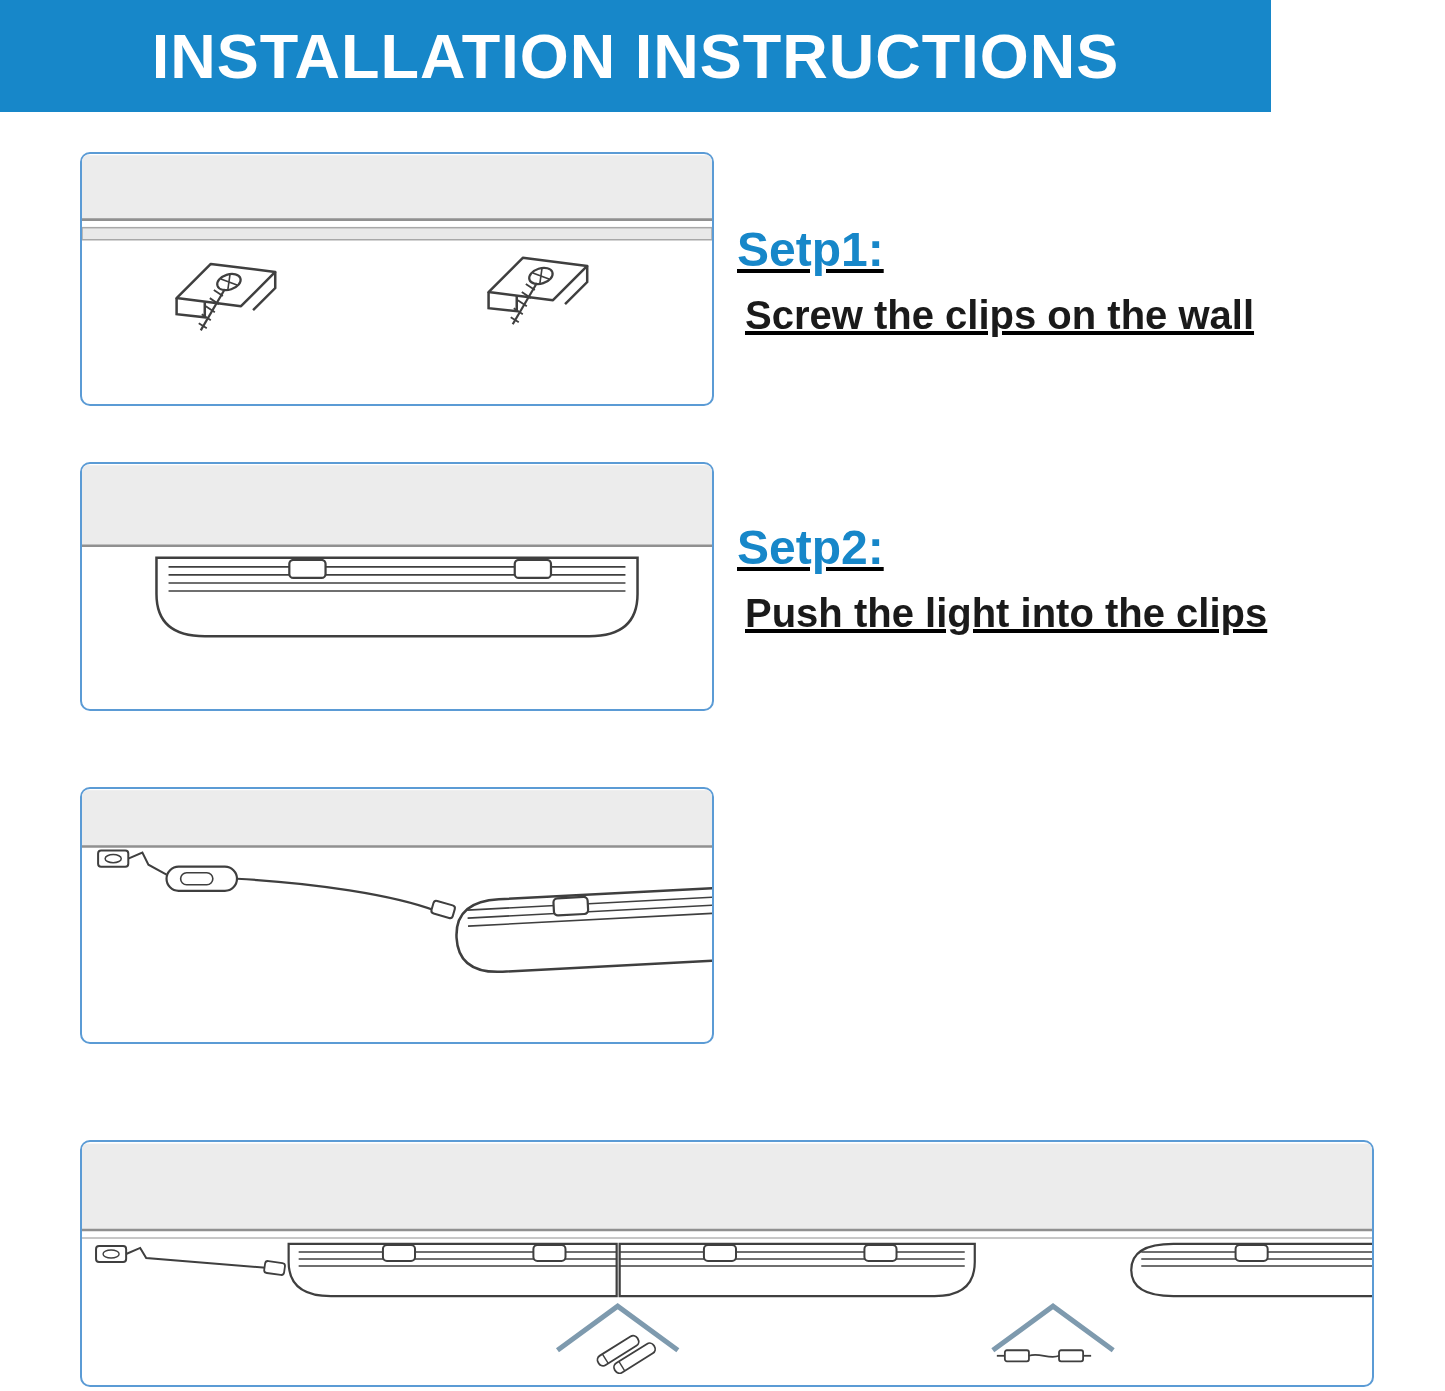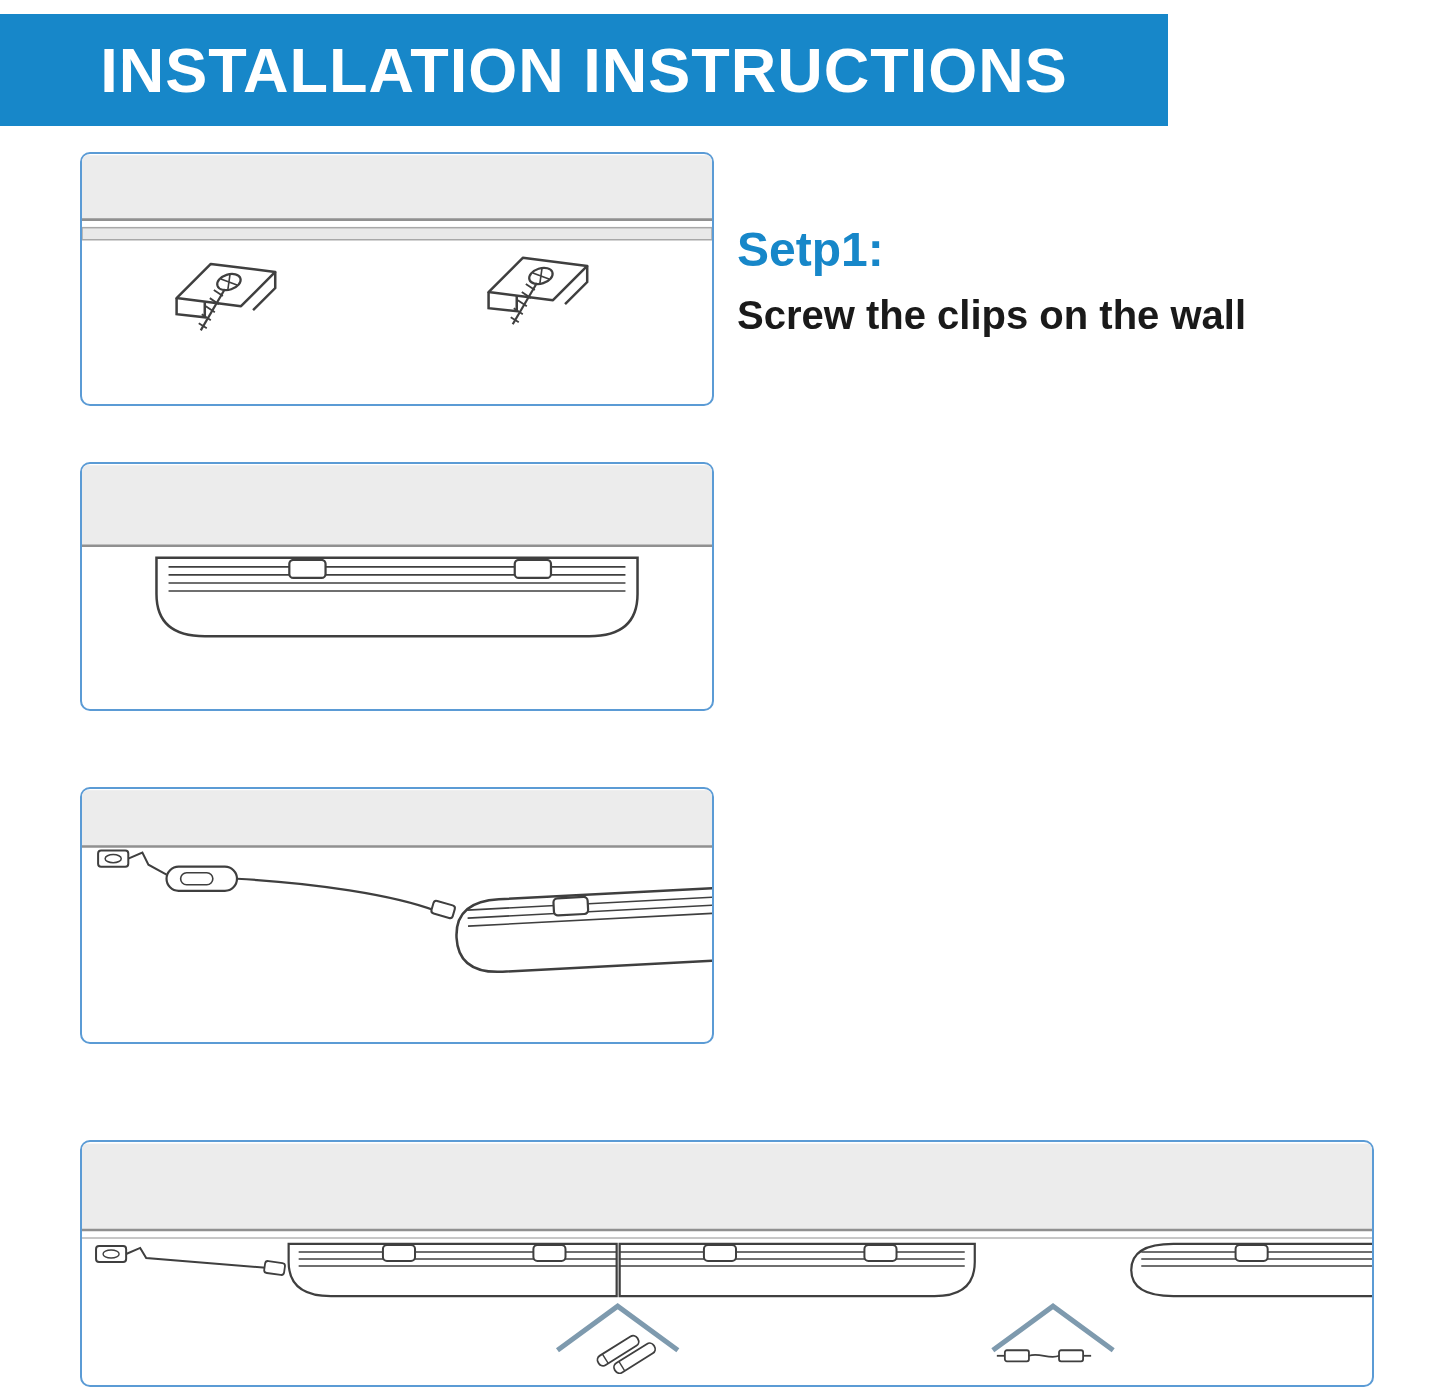--- a/index.html
+++ b/index.html
@@ -4,49 +4,49 @@
 <style>
   html,body{margin:0;padding:0;background:#ffffff;}
   .page{
     position:relative;
     width:1445px;height:1391px;
     background:#ffffff;
     font-family:"Liberation Sans", sans-serif;
     overflow:hidden;
   }
   .header-bar{
-    position:absolute;left:0;top:14px;width:1168px;height:112px;
+    position:absolute;left:0;top:0;width:1271px;height:112px;
     background:#1787c9;
     display:flex;align-items:center;justify-content:center;
   }
   .header-bar .title{
     color:#ffffff;font-size:63px;font-weight:bold;letter-spacing:1px;
     white-space:nowrap;
   }
   .panel{
     position:absolute;
     border:2px solid #5b9bd5;
     border-radius:10px;
     background:#ffffff;
     overflow:hidden;
   }
   .panel svg{display:block;width:100%;height:100%;}
   #panel1{left:80px;top:152px;width:630px;height:250px;}
   #panel2{left:80px;top:462px;width:630px;height:245px;}
   #panel3{left:80px;top:787px;width:630px;height:253px;}
   #panel-bottom{left:80px;top:1140px;width:1290px;height:243px;}
-  .step-text{position:absolute;left:737px;width:680px;}
+  .step-text{position:absolute;left:737px;width:680px;text-decoration:underline;}
   #text1{top:222px;}
   #text2{top:520px;}
   #text3{top:840px;}
   .step-title{
     color:#1787c9;font-size:48px;font-weight:bold;margin:0 0 16px 0;
   }
   .step-desc{
-    color:#1a1a1a;font-size:40px;font-weight:bold;margin:0;
+    color:#1a1a1a;font-size:40px;font-weight:bold;margin:8px;
   }
 </style>
 </head>
 <body>
 
 <div class="page">
 
   <div class="header-bar">
     <div class="title">INSTALLATION INSTRUCTIONS</div>
   </div>
@@ -86,20 +86,24 @@
         <line x1="86" y1="101" x2="540" y2="101"></line>
         <line x1="86" y1="109" x2="540" y2="109"></line>
         <line x1="86" y1="117" x2="540" y2="117"></line>
         <line x1="86" y1="125" x2="540" y2="125"></line>
       </g>
       <rect x="206" y="94" width="36" height="18" rx="4" fill="#ffffff" stroke="#3f3f3f" stroke-width="2.2"></rect>
       <rect x="430" y="94" width="36" height="18" rx="4" fill="#ffffff" stroke="#3f3f3f" stroke-width="2.2"></rect>
     </svg>
   </div>
 
+  <div class="step-text" id="text2">
+    <p class="step-title">Setp2:</p>
+    <p class="step-desc">Push the light into the clips</p>
+  </div>
 
   <div class="panel" id="panel3">
     <svg viewBox="0 0 626 249">
       <rect width="626" height="56" fill="#ececec"></rect>
       <line x1="0" y1="56" x2="626" y2="56" stroke="#909090" stroke-width="2.5"></line>
       <rect x="16" y="60" width="30" height="16" rx="3" fill="#ffffff" stroke="#3f3f3f" stroke-width="2"></rect>
       <ellipse cx="31" cy="68" rx="8" ry="4" fill="none" stroke="#3f3f3f" stroke-width="1.5"></ellipse>
       <path d="M46,68 L60,62 L66,74 L84,84" fill="none" stroke="#3f3f3f" stroke-width="2"></path>
       <rect x="84" y="76" width="70" height="24" rx="12" fill="#ffffff" stroke="#3f3f3f" stroke-width="2.2"></rect>
       <rect x="98" y="82" width="32" height="12" rx="6" fill="none" stroke="#3f3f3f" stroke-width="1.6"></rect>

